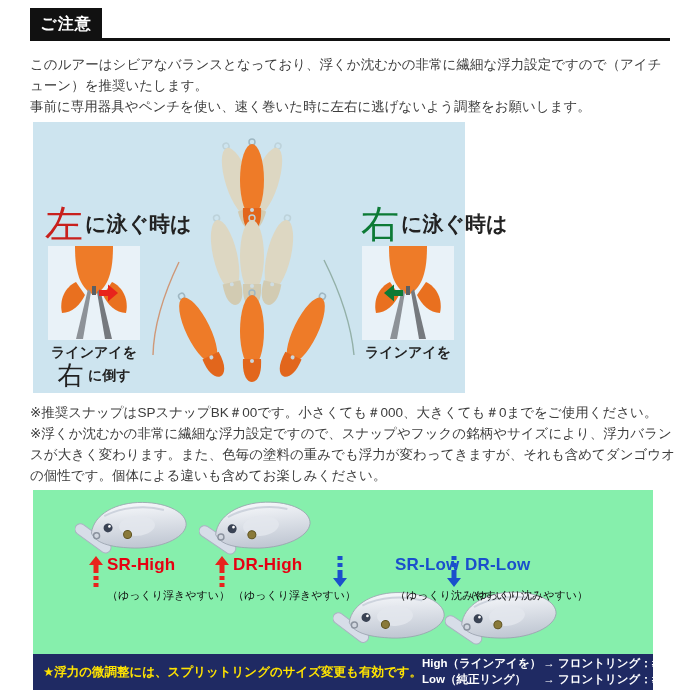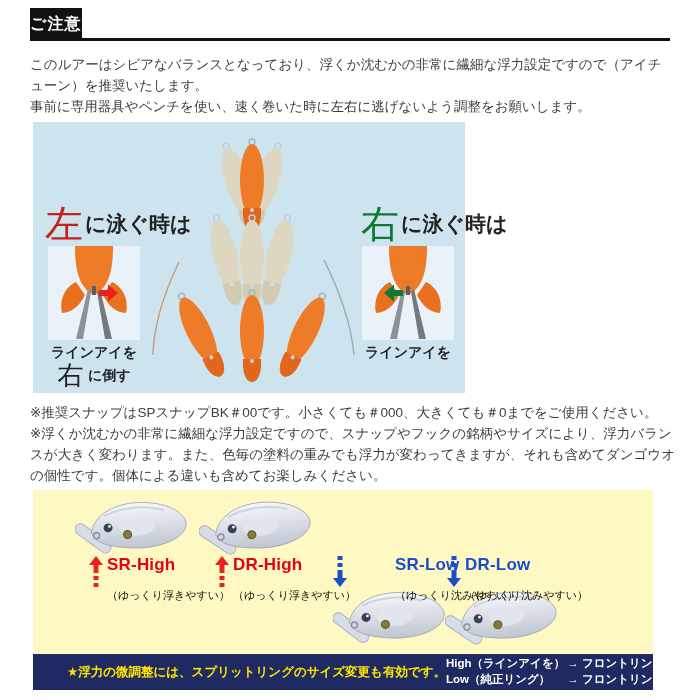--- a/index.html
+++ b/index.html
@@ -1,22 +1,22 @@
 <!DOCTYPE html>
 <html><head>
 <meta charset="utf-8">
 <style>
   html,body{margin:0;padding:0;background:#ffffff;}
   body{font-family:"Liberation Sans","DejaVu Sans",sans-serif;}
   #stage{position:relative;width:700px;height:700px;background:#fff;overflow:hidden;}
 
   
   .hdr-line{position:absolute;left:30px;top:38px;width:640px;height:3px;background:#111;}
-  .hdr-box{position:absolute;left:30px;top:8px;width:52px;height:33px;background:#111;
-           display:flex;align-items:center;justify-content:flex-start;}
+  .hdr-box{position:absolute;left:30px;top:8px;width:72px;height:33px;background:#111;
+           display:flex;align-items:center;justify-content:center;}
   .hdr-box span{color:#fff;font-size:16px;font-weight:bold;letter-spacing:1px;}
 
   
   .para{position:absolute;left:30px;width:645px;color:#3d3d3d;font-size:13.5px;line-height:1.55;}
   #intro{top:55px;}
   #notes{top:403px;}
 
   
   #diagram{position:absolute;left:33px;top:122px;width:432px;height:271px;background:#cde4ef;}
   #fan{position:absolute;left:0;top:0;}
@@ -25,31 +25,31 @@
   .swim-suffix{font-size:21px;font-weight:bold;color:#222;padding-bottom:4px;padding-left:2px;}
   .inset{position:absolute;width:92px;height:94px;background:#e9f2f8;}
   .caption{position:absolute;width:110px;text-align:center;color:#222;}
   .caption .cap1{font-size:14px;font-weight:bold;line-height:1.2;}
   .cap2{line-height:1.0;margin-top:1px;}
   .tilt-char{font-size:26px;font-weight:500;vertical-align:-4px;}
   .tilt-suffix{font-size:14px;font-weight:bold;}
 
   
   #panel{position:absolute;left:33px;top:490px;width:620px;height:200px;}
-  #panel-teal{position:absolute;left:0;top:0;width:620px;height:164px;background:#fef9c3;}
+  #panel-teal{position:absolute;left:0;top:0;width:620px;height:164px;background:#86efac;}
   #panel-footer{position:absolute;left:0;top:164px;width:620px;height:36px;background:#1f2a63;
                 display:flex;align-items:center;padding:0 10px;box-sizing:border-box;}
   .lure-img{position:absolute;width:122px;height:62px;}
   .variant-label{position:absolute;display:flex;align-items:flex-start;gap:4px;}
   .vl-col{display:flex;flex-direction:column;}
   .vl-name{font-size:17px;font-weight:bold;line-height:1.05;letter-spacing:0.2px;}
   .vl-desc{font-size:11px;font-weight:normal;color:#111;line-height:1.2;margin-top:15px;white-space:nowrap;}
   .name-high{color:#e60012;}
   .name-low{color:#1a4fcc;}
-  .fnote{color:#ffe300;font-size:12.5px;font-weight:bold;white-space:nowrap;margin-left:24px;}
+  .fnote{color:#ffe300;font-size:12.5px;font-weight:bold;white-space:nowrap;}
   .ftable{margin-left:auto;color:#fff;font-size:11.5px;font-weight:bold;line-height:1.35;}
   .frow{display:flex;white-space:nowrap;}
   .fr-label{display:inline-block;width:118px;}
   .fr-arrow{display:inline-block;width:18px;text-align:center;}
   .fr-front{display:inline-block;width:120px;}
   .fr-rear{display:inline-block;}
 </style>
 </head>
 <body>
 

